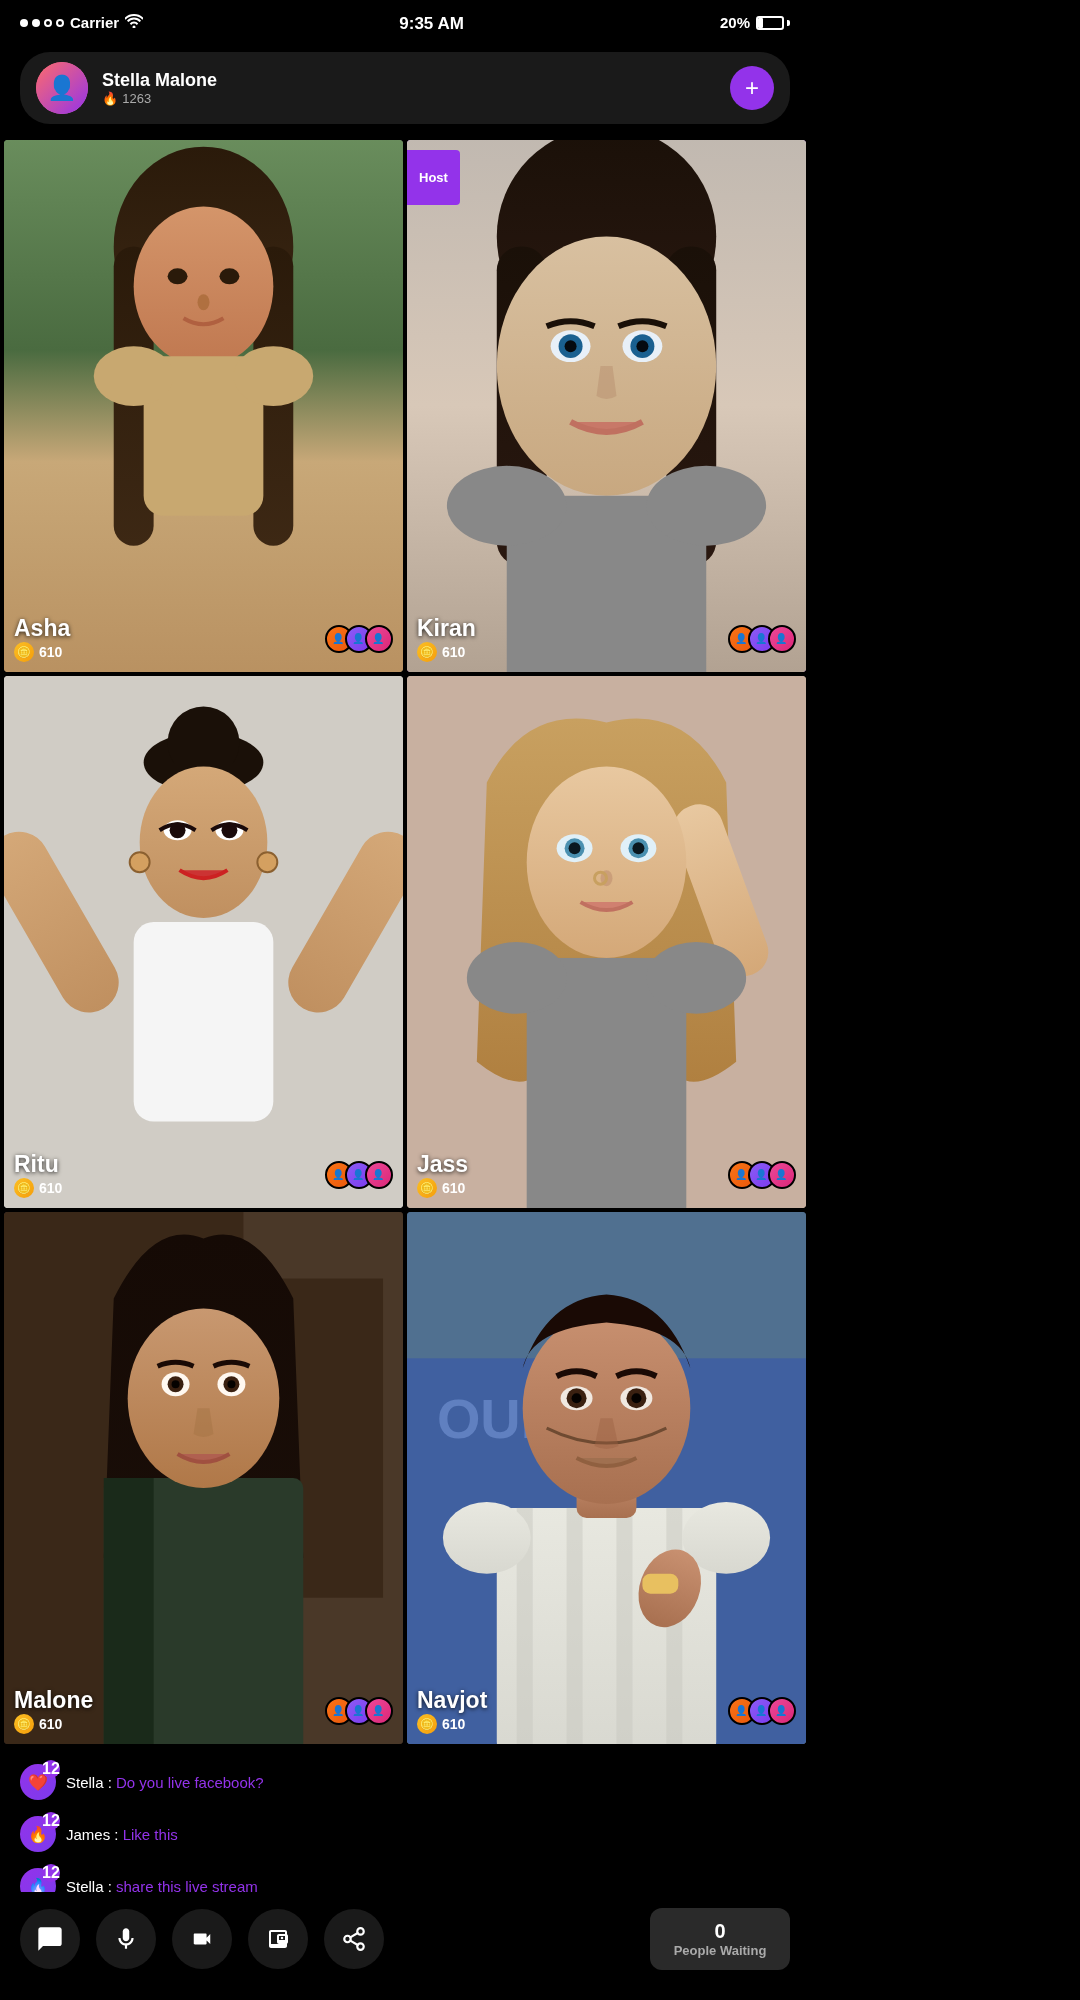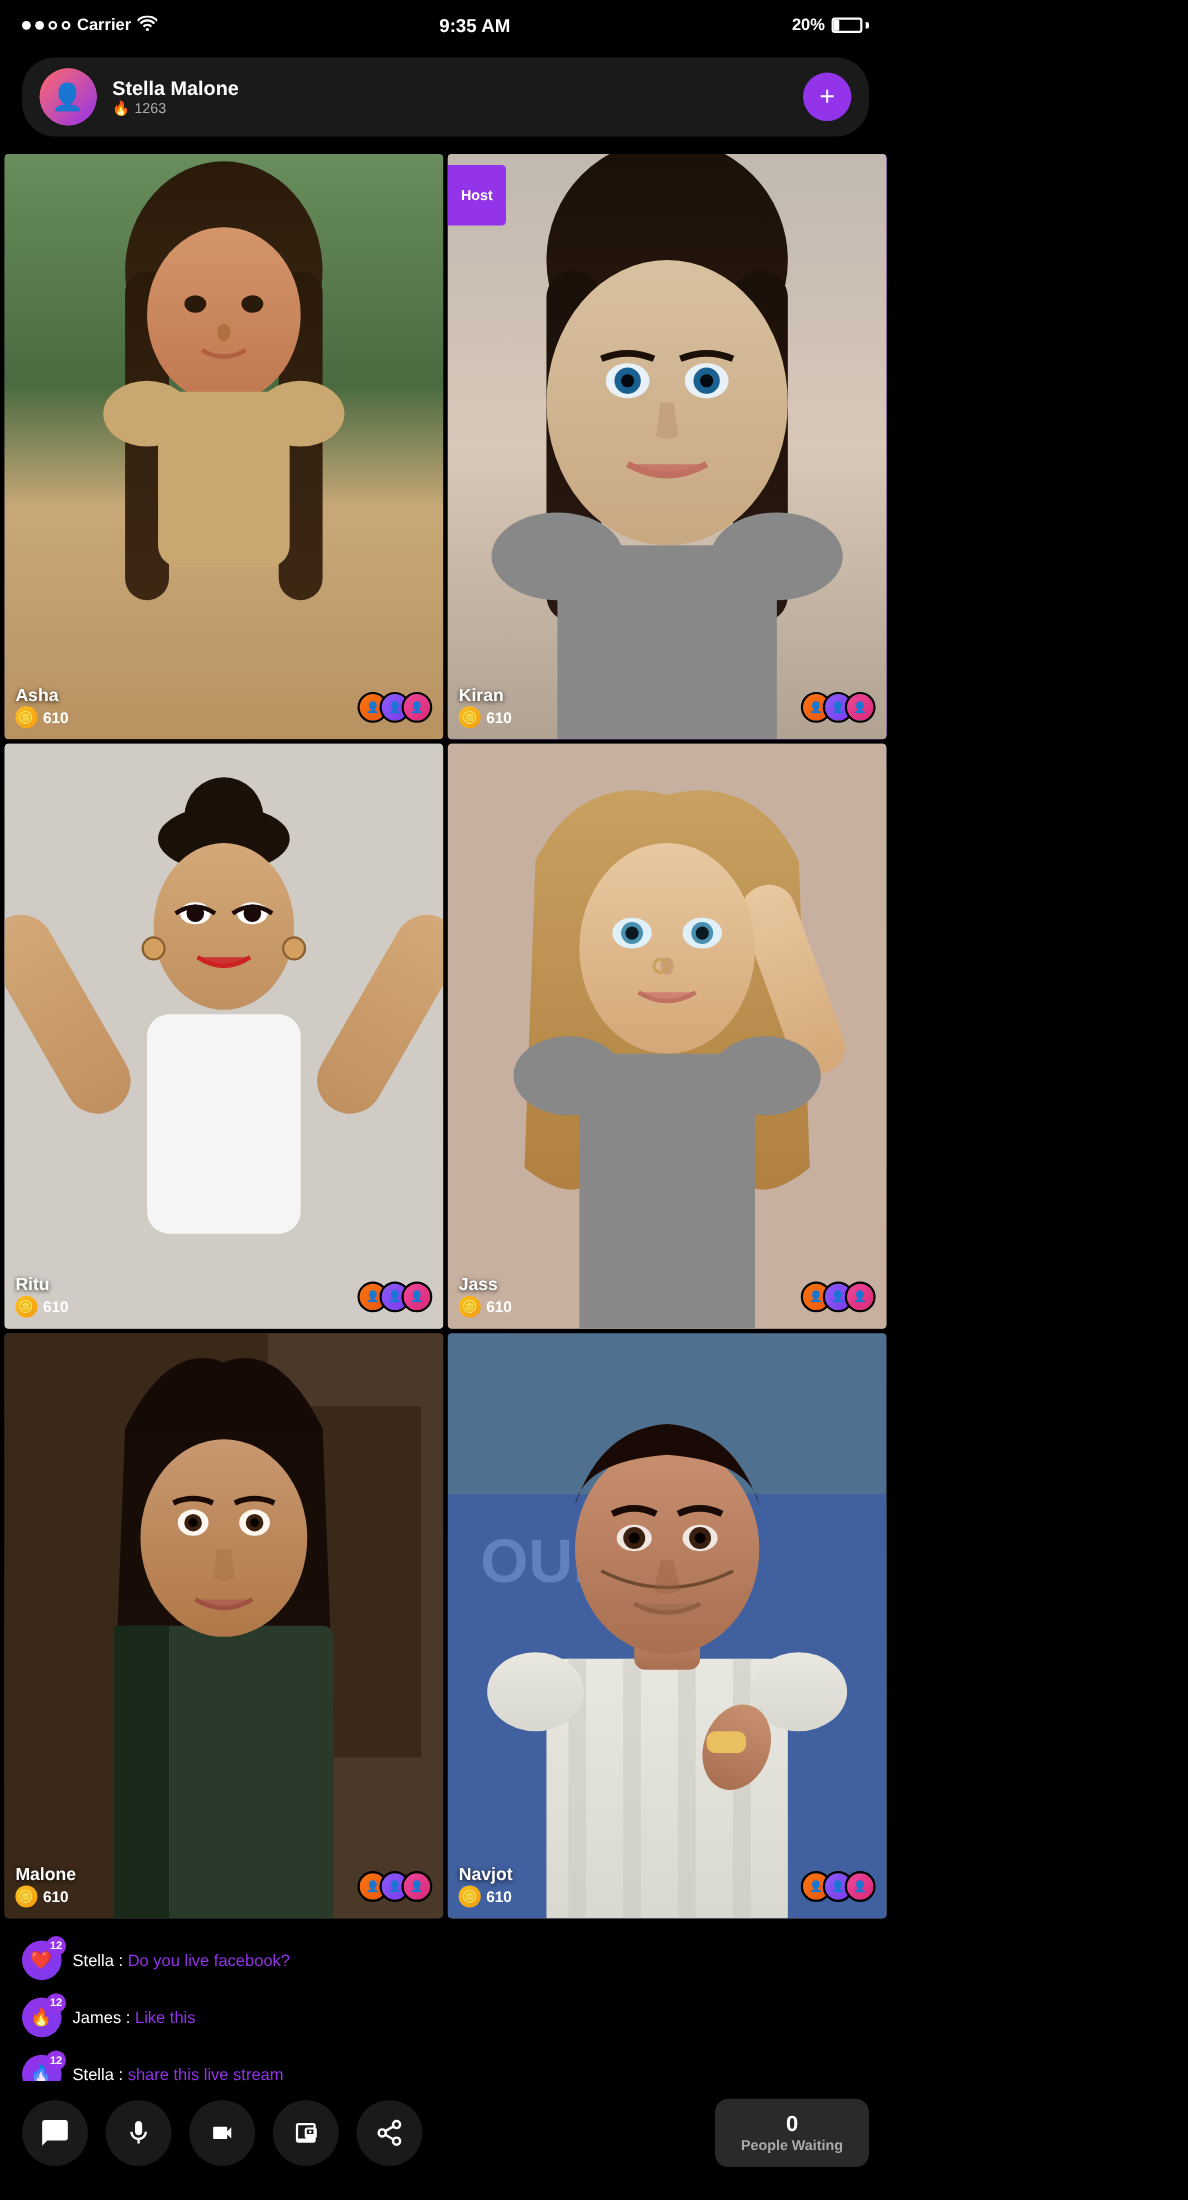--- a/index.html
+++ b/index.html
@@ -95,21 +95,21 @@
       position: absolute; top: 10px; left: 0;
       background: #9333ea;
       color: #fff; font-size: 13px; font-weight: 600;
       padding: 20px 12px;
       border-radius: 0 4px 4px 0;
     }
     .cell-bottom {
       position: absolute; bottom: 10px; left: 10px; right: 10px;
       display: flex; justify-content: space-between; align-items: center;
     }
-    .cell-name { font-size: 16px; font-weight: 700; text-shadow: 0 1px 4px rgba(0,0,0,0.8); }
+    .cell-name { font-size: 23px; font-weight: 700; text-shadow: 0 1px 4px rgba(0,0,0,0.8); }
     .cell-coins { display: flex; align-items: center; gap: 5px; font-size: 14px; font-weight: 600; }
     .coin-icon {
       width: 20px; height: 20px; border-radius: 50%;
       background: linear-gradient(135deg, #fbbf24, #f59e0b);
       display: flex; align-items: center; justify-content: center;
       font-size: 11px;
     }
     .avatar-stack { display: flex; }
     .mini-avatar {
       width: 28px; height: 28px; border-radius: 50%;
@@ -138,21 +138,21 @@
       display: flex; align-items: center; justify-content: center;
       flex-shrink: 0;
       position: relative;
     }
     .badge-heart { background: linear-gradient(135deg, #9333ea, #7c3aed); }
     .badge-fire { background: linear-gradient(135deg, #9333ea, #7c3aed); }
     .badge-purple { background: linear-gradient(135deg, #9333ea, #7c3aed); }
     .badge-num {
       position: absolute; top: -4px; right: -4px;
       background: #9333ea; color: #fff;
-      font-size: 10px; font-weight: 700;
+      font-size: 16px; font-weight: 700;
       width: 18px; height: 18px; border-radius: 50%;
       display: flex; align-items: center; justify-content: center;
     }
     .chat-text { font-size: 15px; font-weight: 500; }
     .chat-sender { color: #fff; }
     .chat-content { color: #9333ea; }
 
     
     .share-section {
       padding: 10px 20px 20px;

